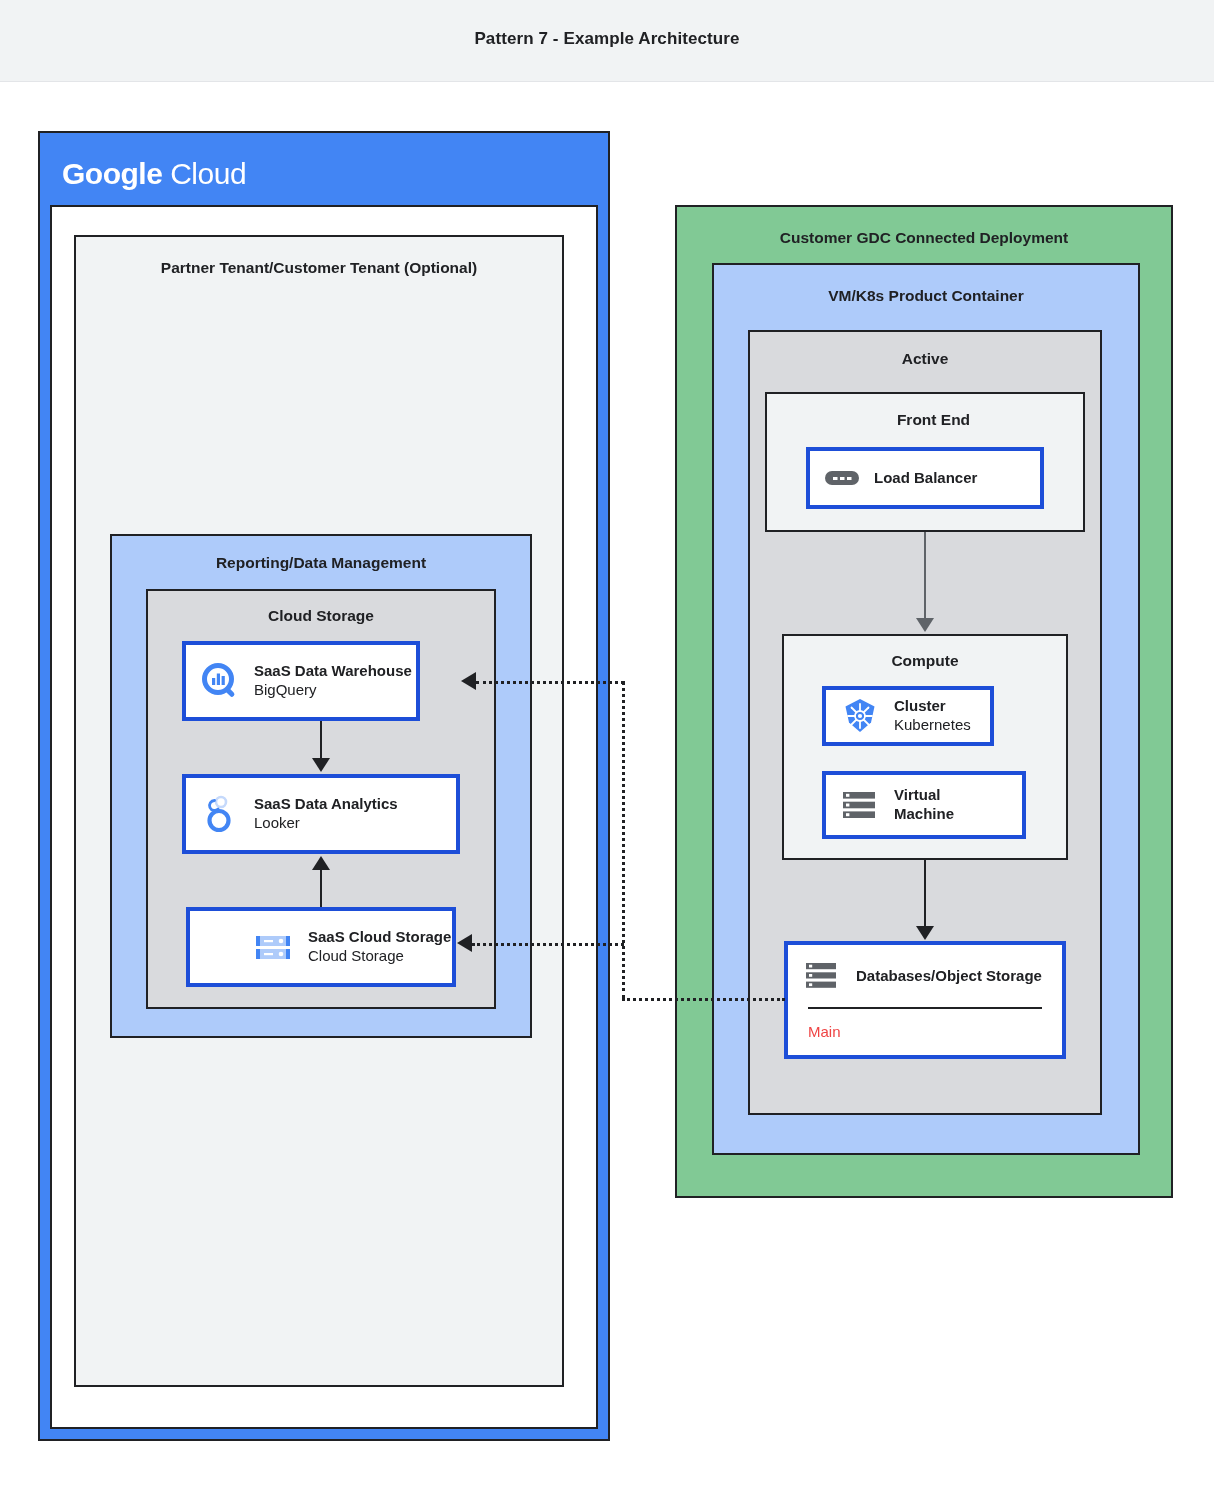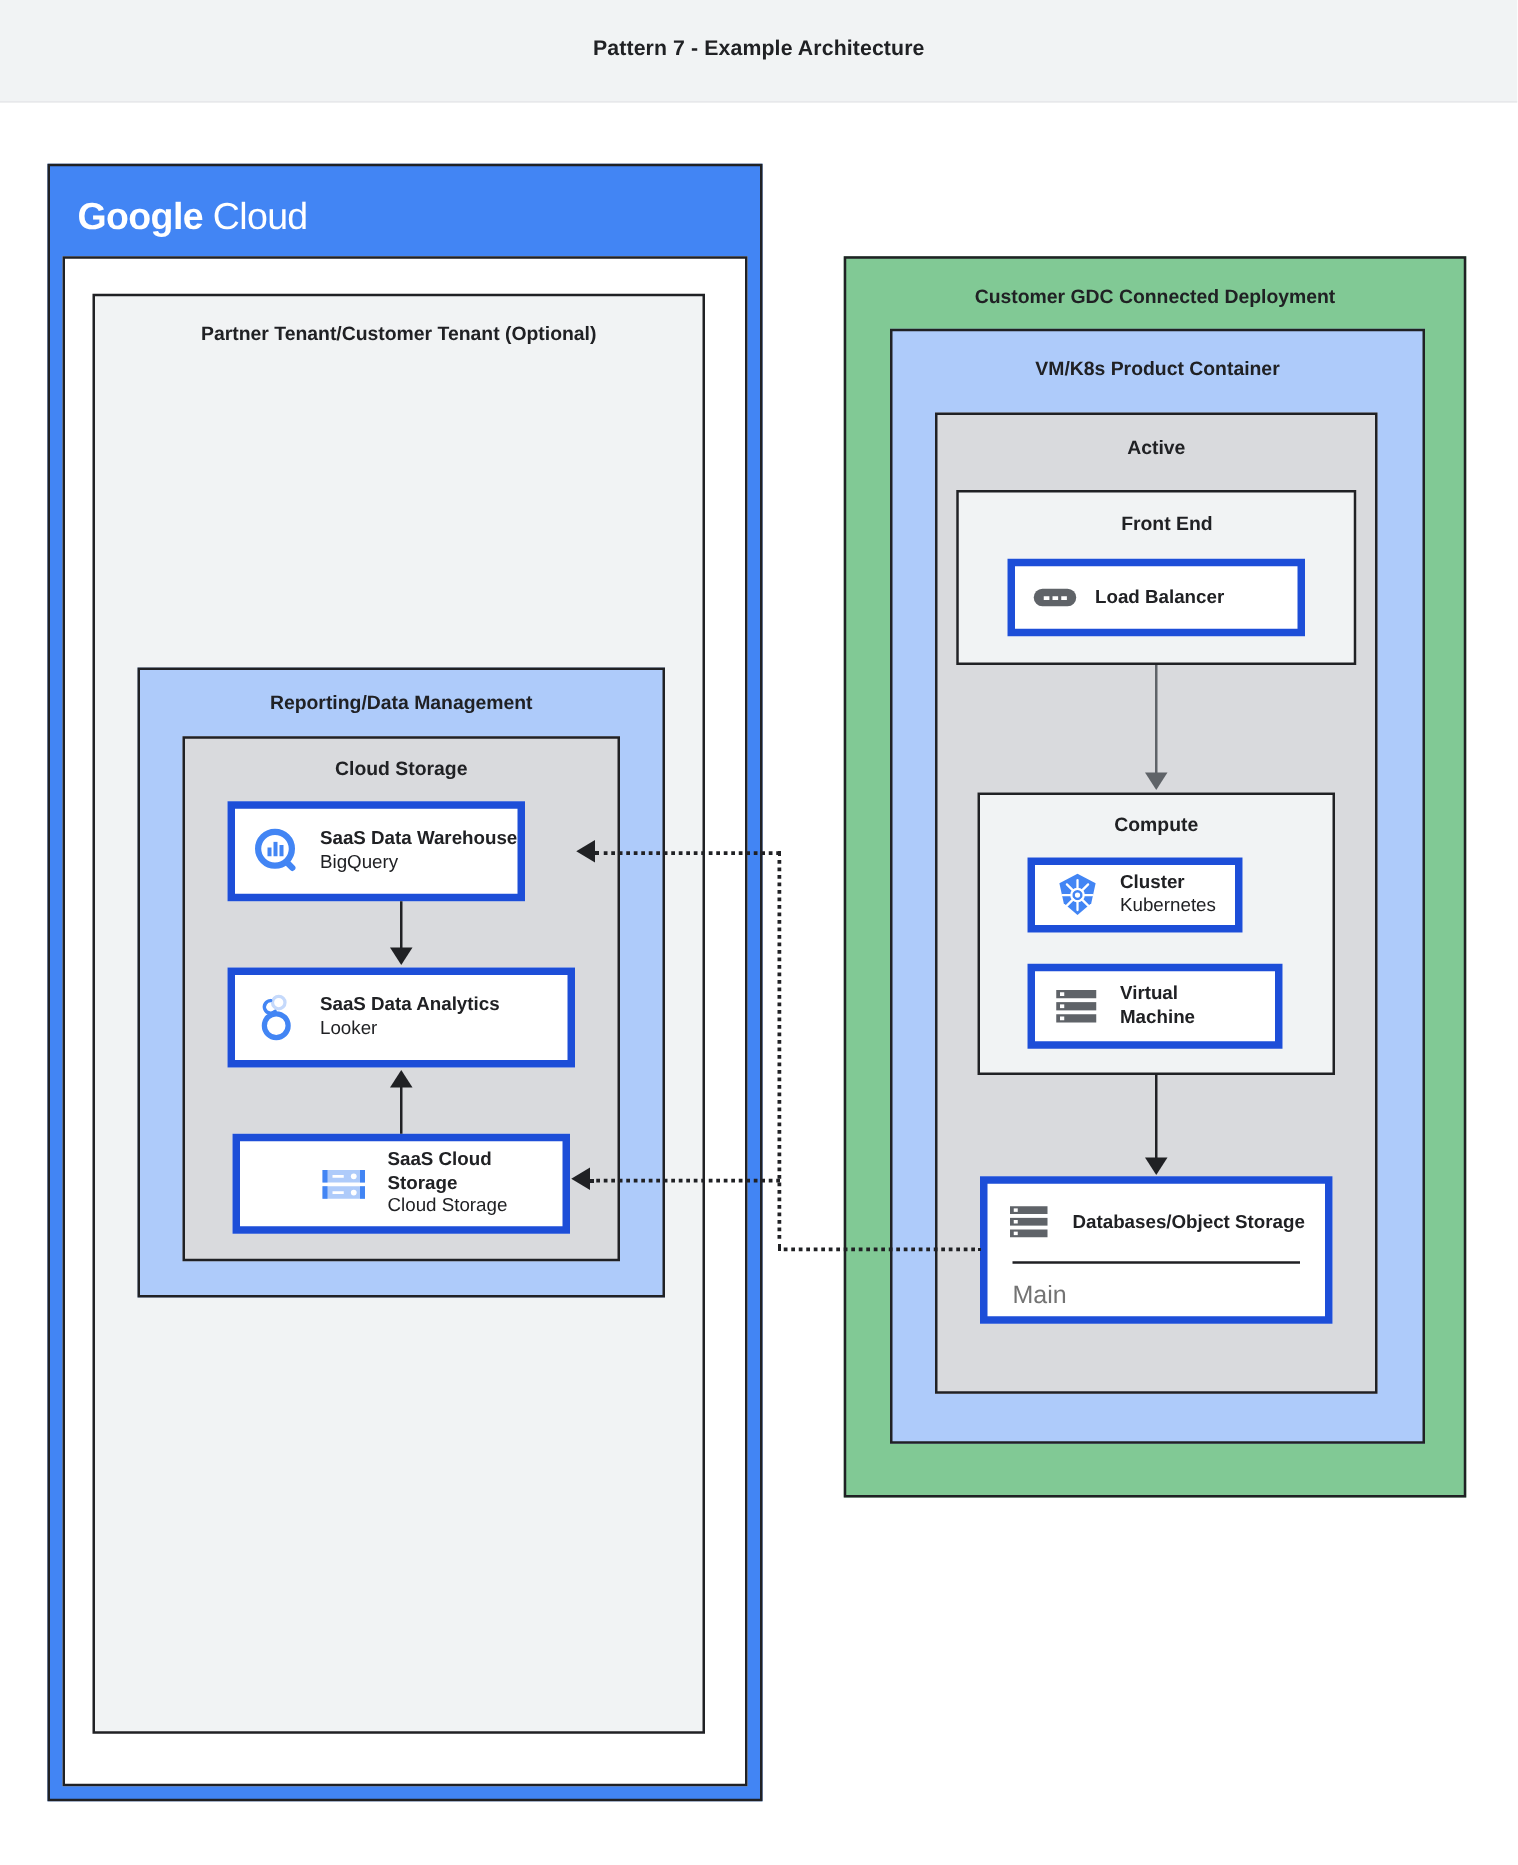--- a/index.html
+++ b/index.html
@@ -76,21 +76,21 @@
   #cloudstorage-panel {
     left: 146px; top: 589px; width: 350px; height: 420px;
     background: #d9dadd;
   }
   #cloudstorage-panel > .panel-title { top: 16px; font-size: 15.5px; }
 
   
   .card {
     position: absolute;
     background: #ffffff;
-    border: 6px solid #1d4ed8;
+    border: 4px solid #1d4ed8;
     box-sizing: border-box;
     display: flex;
     align-items: center;
   }
   .card .card-icon {
     flex: 0 0 auto;
     margin-left: 14px; margin-right: 14px;
     display: flex; align-items: center; justify-content: center;
   }
   .card .card-text { display: flex; flex-direction: column; justify-content: center; }
@@ -138,21 +138,21 @@
 
   
   #card-db {
     left: 784px; top: 941px; width: 282px; height: 118px;
     display: block;
   }
   #db-head { display: flex; align-items: center; height: 62px; }
   #db-head .card-icon { margin-left: 16px; margin-right: 14px; }
   #db-divider { height: 2px; background: #202124; margin: 0 20px; }
   #db-main {
-    font-size: 20px; color: #737373;
+    font-size: 15px; color: #ef4444;
     padding: 14px 0 0 20px;
   }
 
   
   .conn { position: absolute; }
   .v-solid { width: 2px; background: #202124; }
   .v-solid-gray { width: 2px; background: #5f6368; }
 
   .arrow-down {
     position: absolute;

